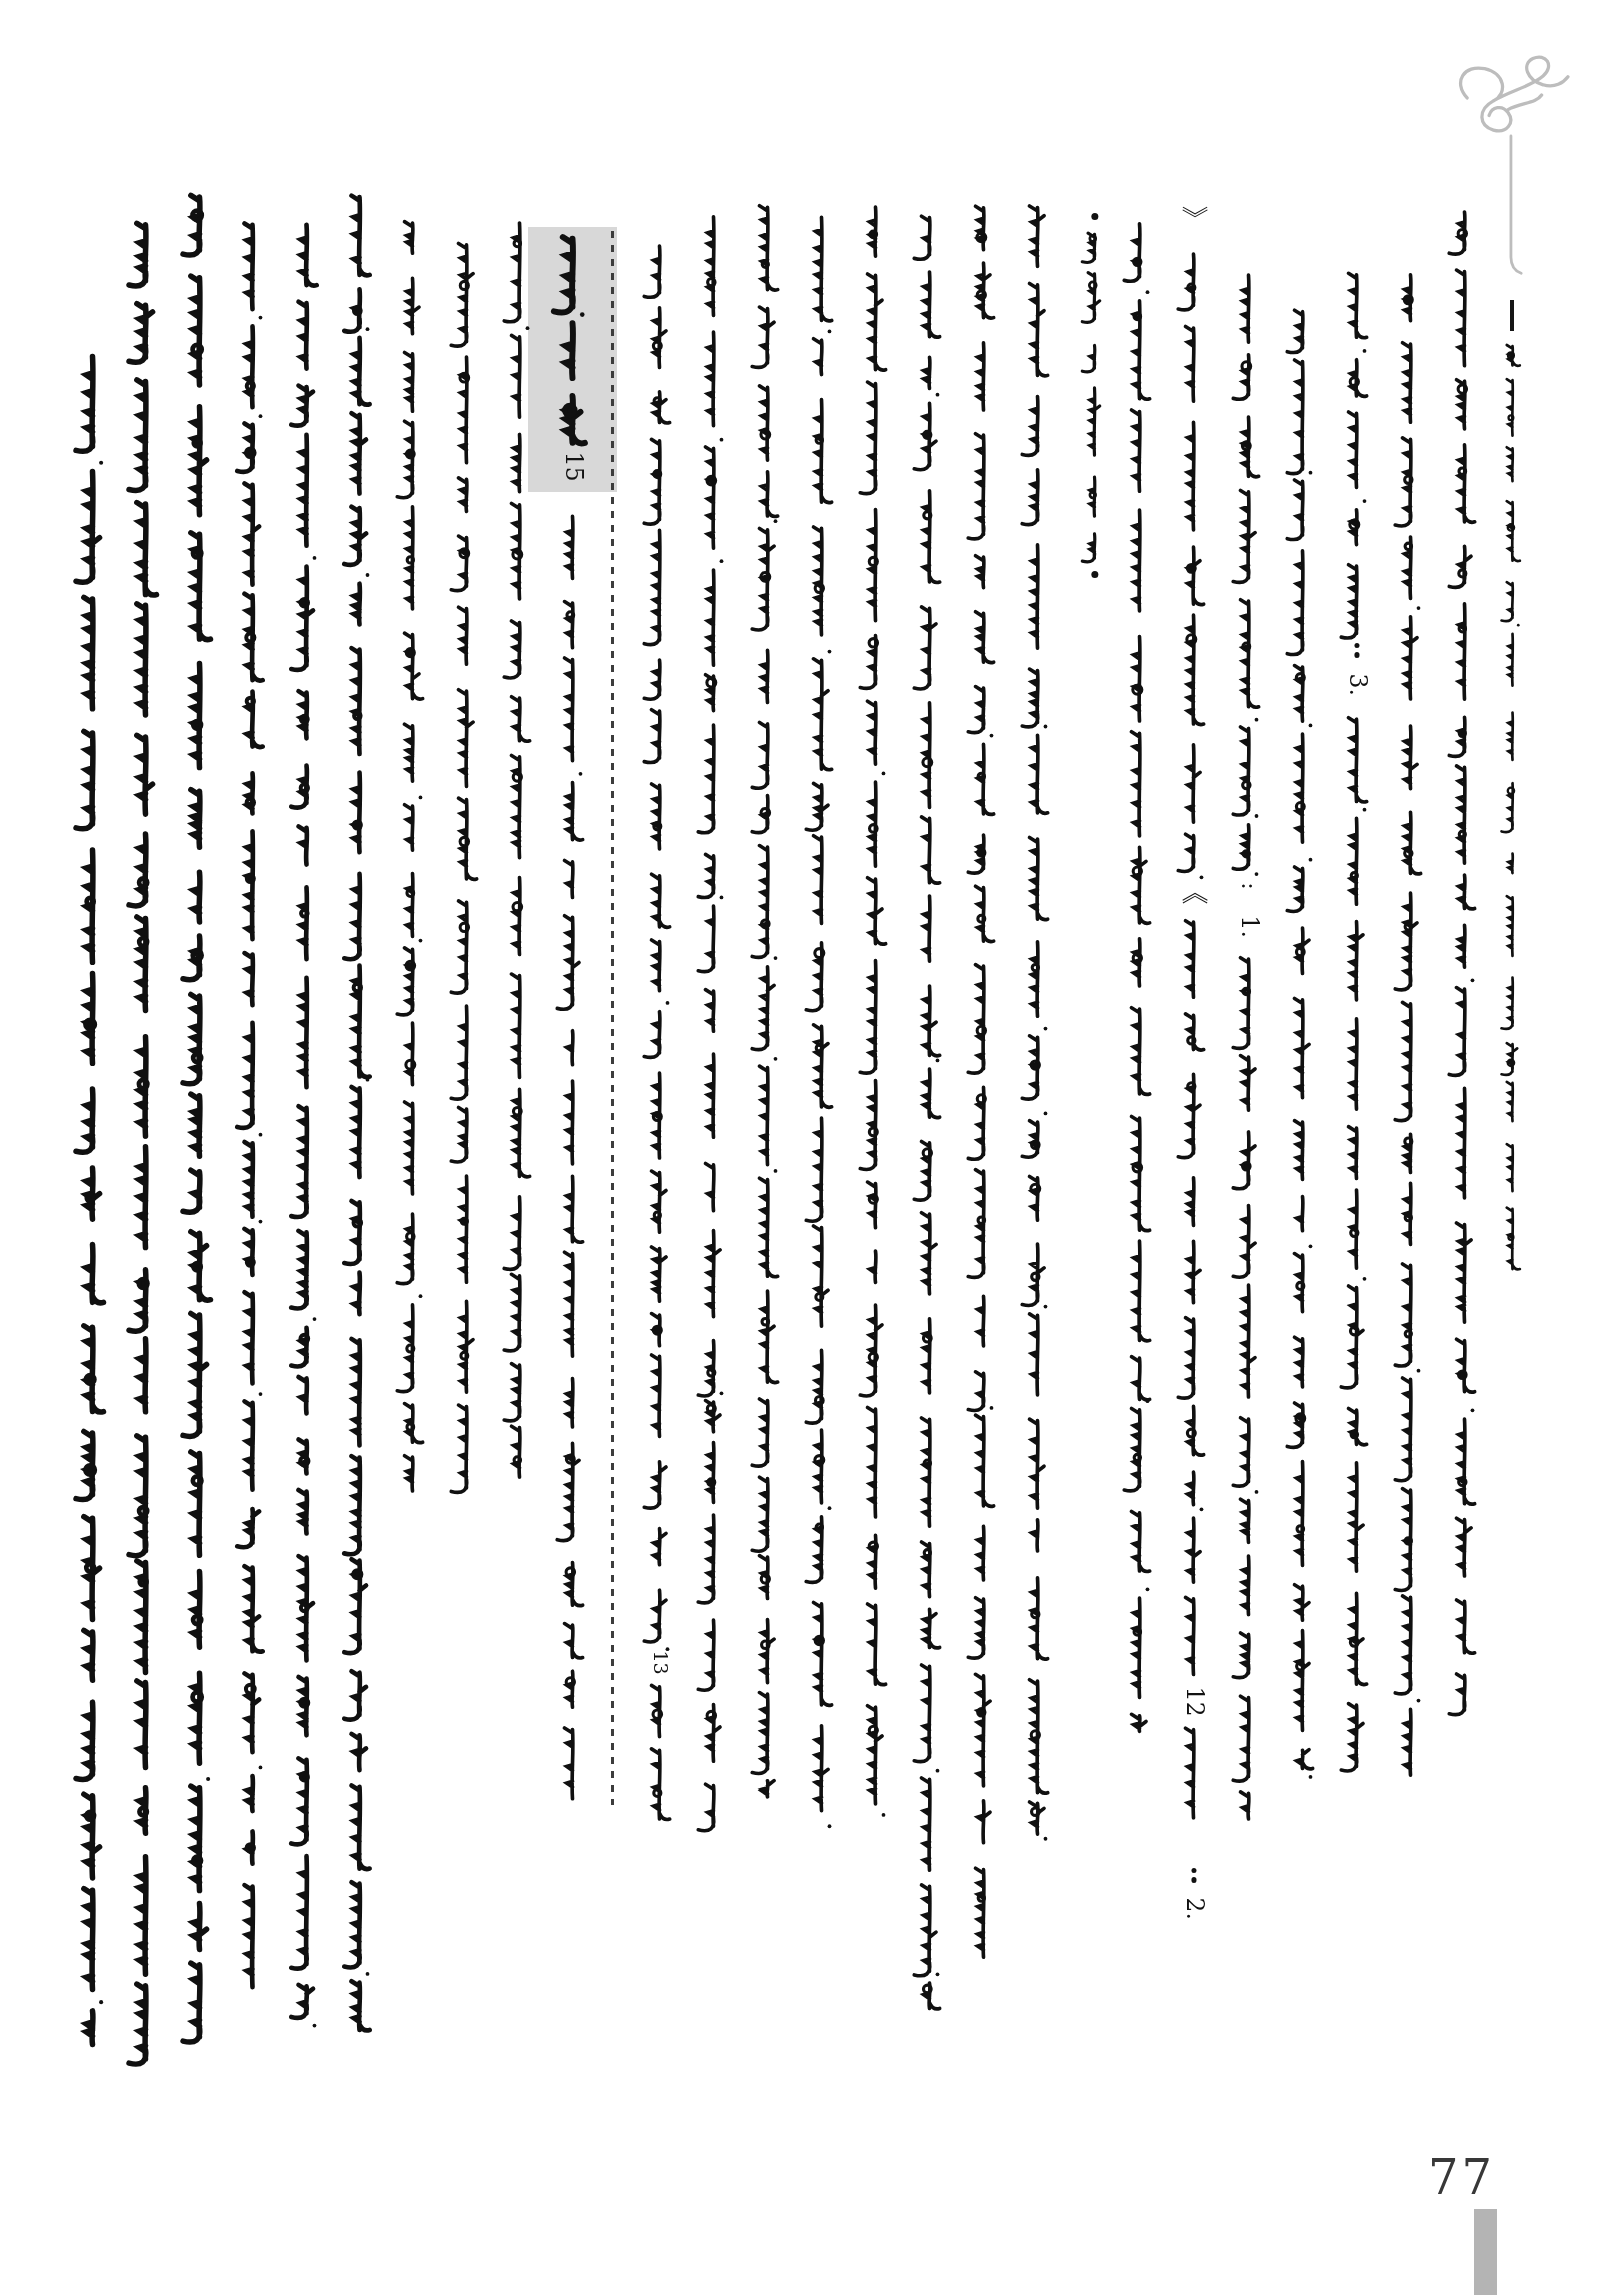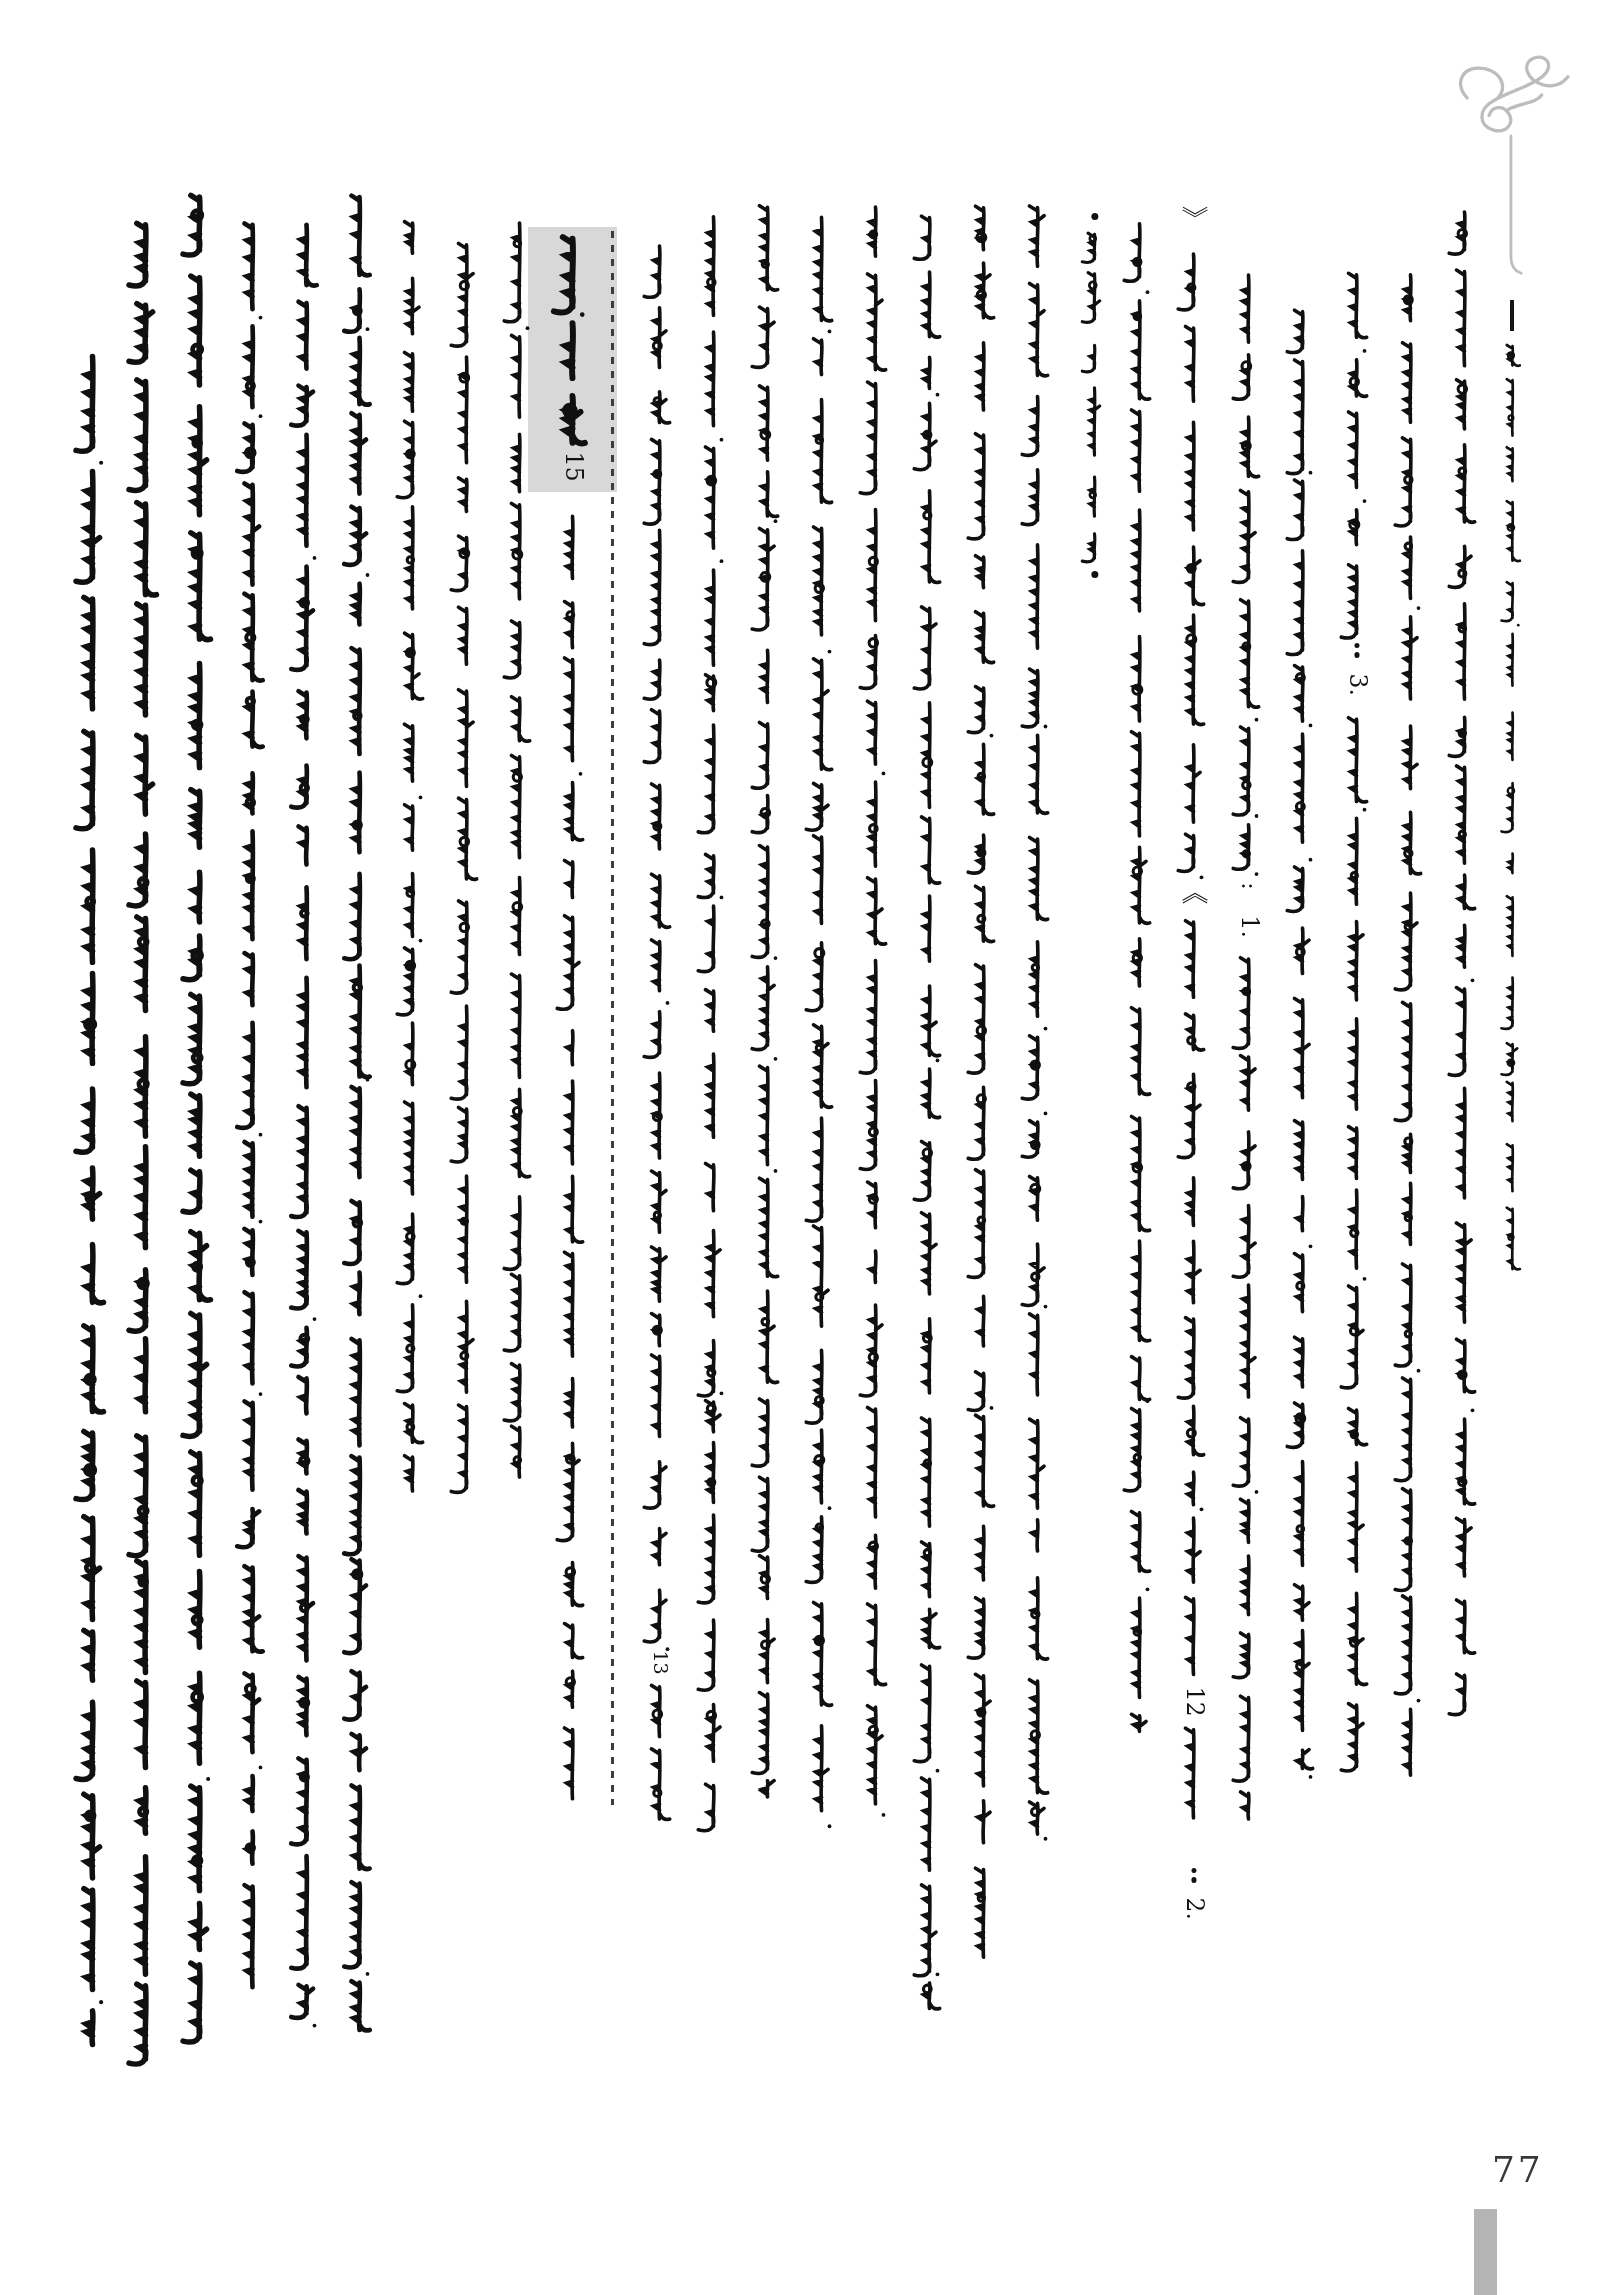--- a/index.html
+++ b/index.html
@@ -939,17 +939,17 @@
           <path d="M42 1853.1050219647586 C44.16 1883.0310202186927 39.84 1922.9323512239382 42 1952.8583494778723 M42 1869.5 l-8.64 2.7 l8.64 5.94 M42 1894.7 l-8.64 2.7 l8.64 5.94 M42 1914.8 l-8.64 2.7 l8.64 5.94 M42 1935.2 l-8.64 2.7 l8.64 5.94 M42 1939.8983494778722 Q45.24 1964.7383494778724 19.32 1958.2583494778723" fill="none" stroke="#101010" stroke-width="7.6" stroke-linecap="round"></path>
           <path d="M42 1982.0848680138588 C44.16 2016.0063051760196 39.84 2061.2348880589007 42 2095.1563252210617 M42 1987.4848680138589 l-11.88 -7.5600000000000005 M42 2006.7 l-8.64 2.7 l8.64 5.94 M42 2022.7 l-8.64 2.7 l8.64 5.94 M42 2047.6 l-8.64 2.7 l8.64 5.94 M42 2070.3 l-8.64 2.7 l8.64 5.94 M42 2060.0 l9.72 -7.5600000000000005" fill="none" stroke="#101010" stroke-width="7.6" stroke-linecap="round"></path>
           <circle cx="38.76" cy="2009.7077443031444" r="5.4051336040198805" fill="none" stroke="#101010" stroke-width="6.46"></circle>
           <path d="M42 2112.0690125282854 C44.16 2153.0763678291814 39.84 2207.752841563709 42 2248.760196864605 M42 2117.4690125282855 l-11.88 -7.5600000000000005 M42 2131.6 l-8.64 2.7 l8.64 5.94 M42 2153.4 l-8.64 2.7 l8.64 5.94 M42 2183.4 l-8.64 2.7 l8.64 5.94 M42 2198.4 l-8.64 2.7 l8.64 5.94 M42 2229.3 l-8.64 2.7 l8.64 5.94" fill="none" stroke="#101010" stroke-width="7.6" stroke-linecap="round"></path>
           <circle cx="53.88" cy="2266.24364923127" r="2.8080000000000003" fill="#101010"></circle>
           <path d="M42 2278.24364923127 C44.16 2292.1255572812634 39.84 2310.6347680145873 42 2324.5166760645807 M42 2293.4 l-8.64 2.7 l8.64 5.94 M42 2304.5 l-8.64 2.7 l8.64 5.94" fill="none" stroke="#101010" stroke-width="7.6" stroke-linecap="round"></path>
         </svg>
       </div>
     </div>
 
-  <div id="page-number" style="left: 1492px; top: 2149px; font-size: 36px;">77</div>
+  <div id="page-number" style="left: 1428px; top: 2149px; font-size: 48px;">77</div>
   <div id="page-bar" style="left: 1474px; top: 2209px; width: 22.7px; height: 87px; background: rgb(180, 180, 180);"></div>
 
 </div>
 
 
 </body></html>

